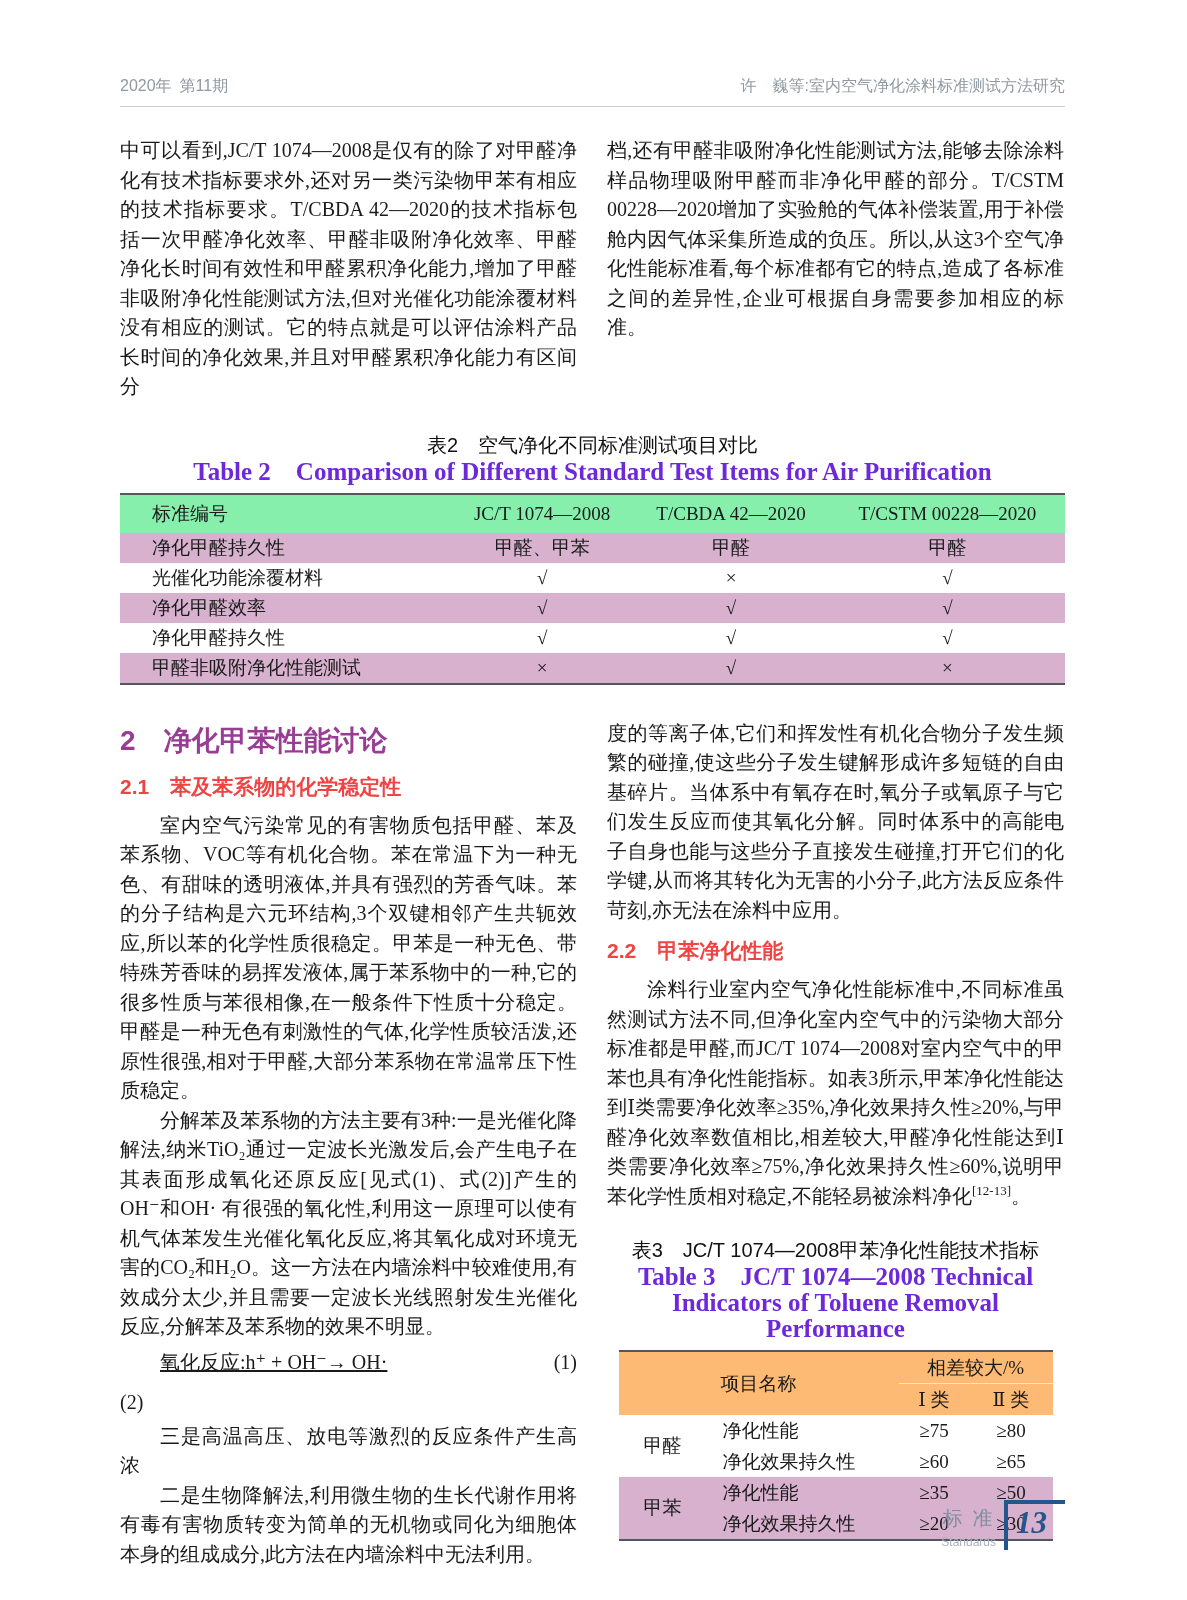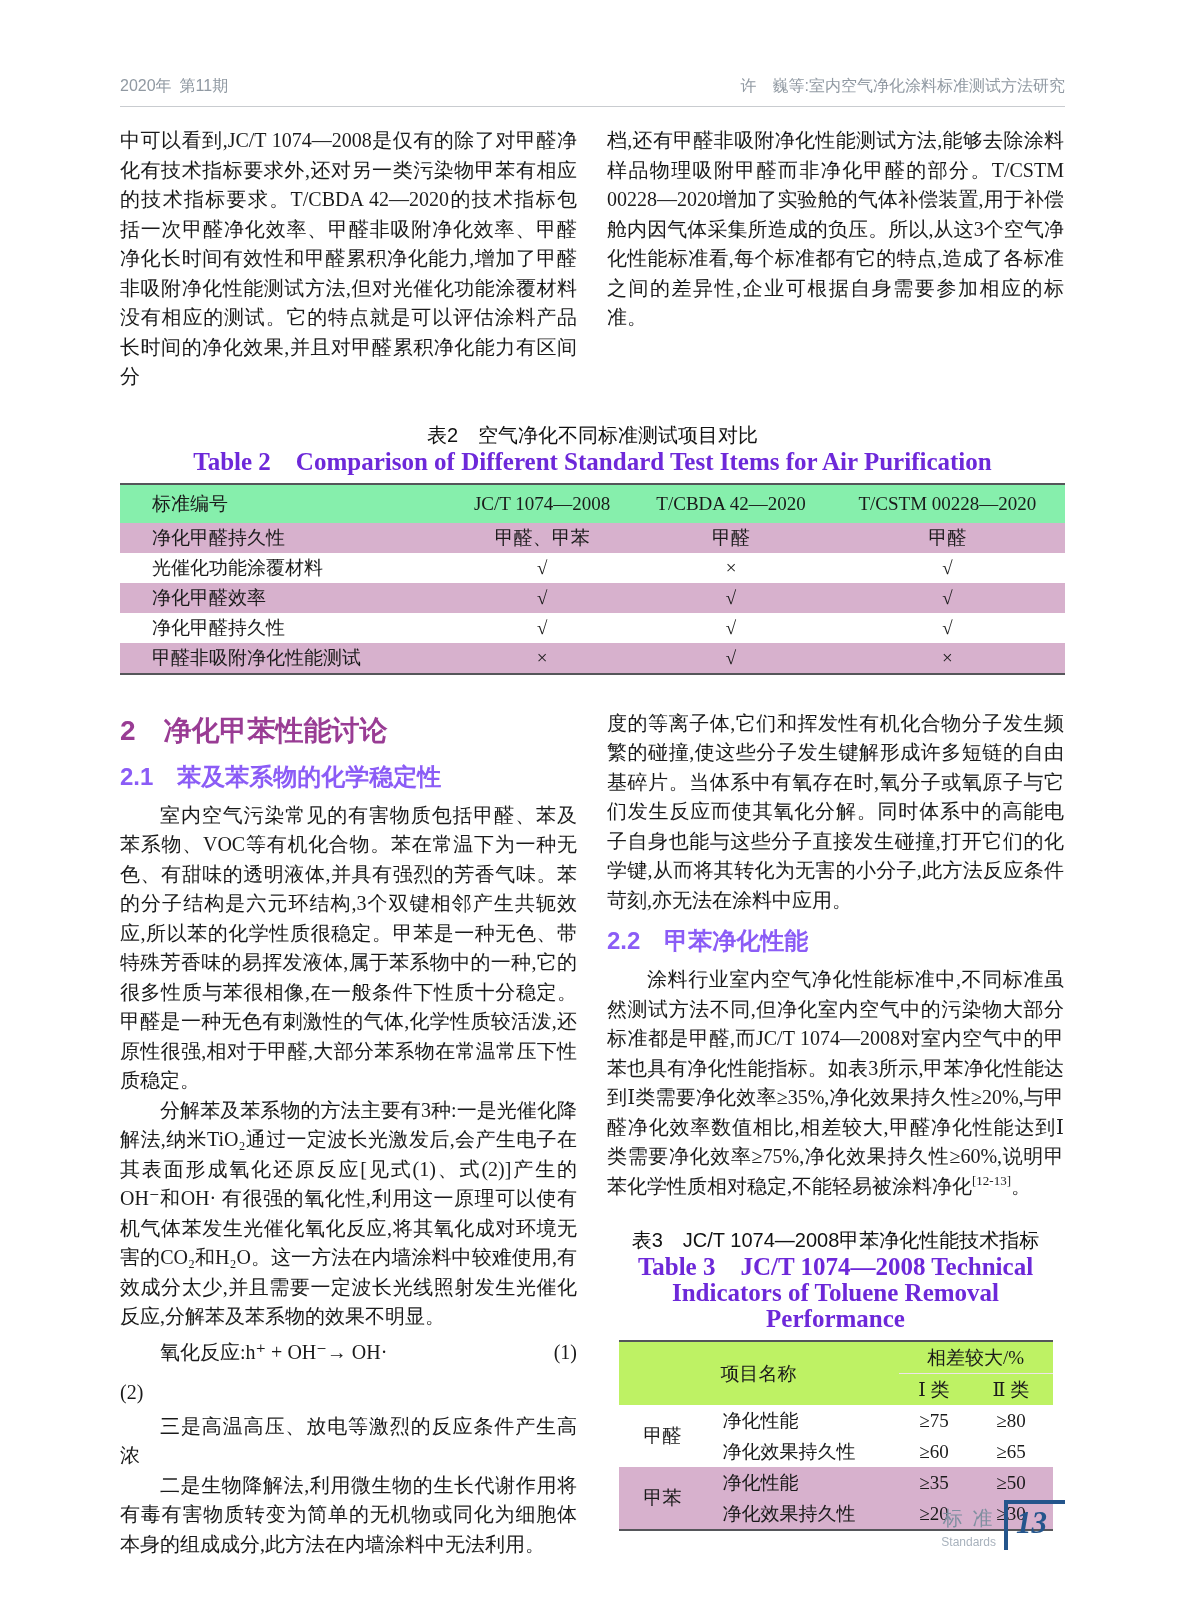--- a/index.html
+++ b/index.html
@@ -10,21 +10,21 @@
   }
   
   .page-header{
     position:absolute;top:76px;left:120px;width:945px;
     display:flex;justify-content:space-between;align-items:flex-end;
     font-family:"Liberation Sans","DejaVu Sans",sans-serif;
     font-size:16px;color:#9099a2;
     padding-bottom:9px;border-bottom:1px solid #c9ccd0;
   }
   
-  .content{position:absolute;top:126px;left:120px;width:945px;}
+  .content{position:absolute;top:136px;left:120px;width:945px;}
   .two-col{display:flex;gap:30px;}
   .col{width:457px;}
   .body-p{font-size:20px;line-height:29.5px;text-align:justify;margin:0;}
   .indent{text-indent:2em;}
   .sup{vertical-align:super;font-size:13px;line-height:0;}
   
   .caption{ text-align:center; }
   .cap-zh{
     font-family:"Liberation Sans","DejaVu Sans",sans-serif;
     font-weight:normal;font-size:20px;line-height:27px;color:#111;
@@ -43,39 +43,39 @@
   .t2 tr.head td{height:38px;}
   .t2 tbody tr:nth-child(even){background:#d7b1cd;}
   
   .h2{
     font-family:"Liberation Sans","DejaVu Sans",sans-serif;
     font-weight:bold;color:#993c94;font-size:28px;line-height:36px;
     margin:4px 0 14px;
   }
   .h3{
     font-family:"Liberation Sans","DejaVu Sans",sans-serif;
-    font-weight:bold;color:#8b5cf6;font-size:24px;line-height:28px;
+    font-weight:bold;color:#ef4444;font-size:21px;line-height:28px;
     margin:0 0 10px;
   }
   .h3.mt{margin-top:12px;}
   .bottom{margin-top:34px;}
   
   .eq{
     display:flex;justify-content:space-between;align-items:baseline;
     font-size:20px;line-height:40px;
   }
-  .eq-body{padding-left:40px;}
+  .eq-body{padding-left:40px;text-decoration:underline;}
   
   .table3-block{margin-top:26px;}
   .t3{
     width:434px;margin:8px auto 0;font-size:19px;
     border-top:2px solid #55565a;border-bottom:2px solid #55565a;
   }
   .t3 th,.t3 td{font-weight:normal;text-align:center;height:31px;padding:0;}
-  .t3 thead{background:#bef264;}
+  .t3 thead{background:#fdba74;}
   .t3 th.eff-th{border-bottom:1px solid #efe3ec;}
   .t3 td.grp{width:88px;}
   .t3 td.itm{width:176px;text-align:left;padding-left:16px;}
   .t3 tbody tr.pink{background:#d7b1cd;}
   
   .footer{
     position:absolute;right:122px;bottom:50px;
     display:flex;align-items:flex-start;gap:8px;
   }
   .footer-labels{text-align:center;margin-top:5px;}

